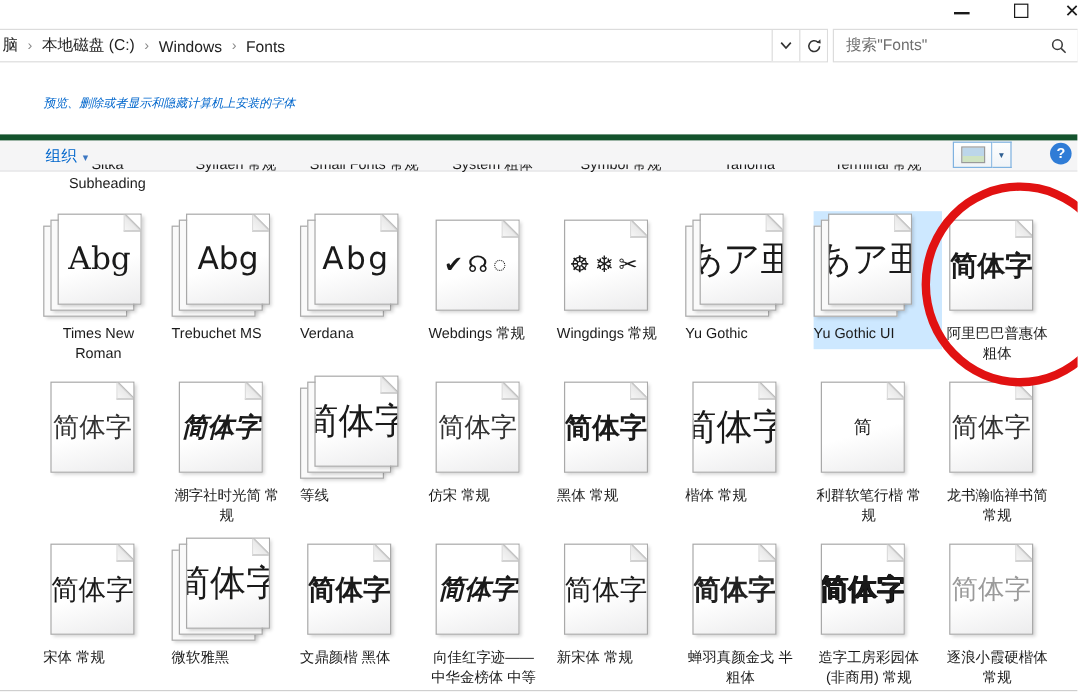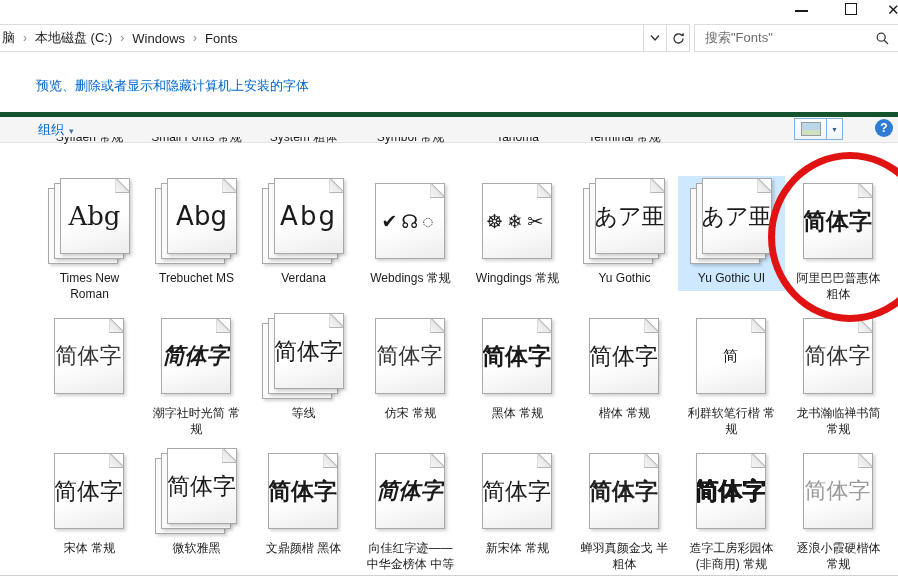--- a/index.html
+++ b/index.html
@@ -29,21 +29,21 @@
 
   .searchbox {
     position:absolute; left:694px; top:24px; width:203px; height:26px;
     border:1px solid #dcdcdc; background:#fff; display:flex; align-items:center;
   }
   .search-text { flex:1; padding-left:10px; font-size:13px; color:#6e6e6e; white-space:nowrap; overflow:hidden; }
   .search-icon-wrap { padding:0 9px 0 4px; display:flex; align-items:center; }
 
   
   .linkbar { position:absolute; left:36px; top:76px; height:22px; }
-  .cmd-link { font-size:13px; color:#0066cc; text-decoration:none; cursor:pointer; }
+  .cmd-link { font-size:10px; color:#0066cc; text-decoration:none; cursor:pointer;font-style:italic; }
 
   
   .toolbar {
     position:absolute; left:0; top:112px; width:898px; height:25px;
     background:#f5f5f6; border-top:5px solid #14532d; border-bottom:1px solid #e3e3e4;
   }
   .organize { position:absolute; left:38px; top:0; height:25px; line-height:25px; font-size:13px; color:#0066cc; cursor:default; }
   .organize .dd-arrow { font-size:9px; margin-left:5px; color:#3c77c2; }
   .view-group { position:absolute; right:55px; top:1px; height:22px; display:flex; }
   .viewbtn { width:33px; height:22px; border:1px solid #7fb2e0; background:linear-gradient(#fefefe,#f0f4f8); box-sizing:border-box; display:flex; align-items:center; justify-content:center; }
@@ -55,21 +55,21 @@
   .content { position:absolute; left:0; top:137px; width:898px; height:440px; }
   .grid { display:grid; grid-template-columns:repeat(8,107px); padding-left:36px; }
   .partial { height:36px; overflow:hidden; }
   .pcell { display:flex; justify-content:center; }
   .plabel, .cell-label {
     font-size:12px; line-height:16px; text-align:center; color:#1b1b1b; max-width:92px;
   }
   .plabel { margin-top:-8px; }
   #rows { margin-top:3px; }
   .grid-row { height:135px; }
-  .cell { display:flex; flex-direction:column; align-items:center; align-self:start; padding:2px 0 5px 0; }
+  .cell { display:flex; flex-direction:column; align-items:flex-start; align-self:start; padding:2px 0 5px 0; }
   .cell.selected { background:#cde8ff; }
   .cell-label { margin-top:4px; }
 
   
   .tile { width:84px; height:88px; position:relative; flex:none; }
   .page, .sheet {
     position:absolute; width:70px; height:76px; box-sizing:border-box;
     background:linear-gradient(165deg,#ffffff 55%,#ececed 100%);
     border:1px solid #a9a9a9; box-shadow:2px 2px 3px rgba(0,0,0,0.18);
   }
@@ -85,21 +85,21 @@
     border-bottom:1px solid #b5b5b5; border-left:1px solid #dcdcdc;
     box-sizing:border-box;
   }
   .glyph { color:#1a1a1a; white-space:nowrap; }
 
   
   .v-serif        { font-family:"DejaVu Serif","Liberation Serif",serif; font-size:26px; }
   .v-sans         { font-family:"DejaVu Sans","Liberation Sans",sans-serif; font-size:26px; }
   .v-sans-wide    { font-family:"DejaVu Sans","Liberation Sans",sans-serif; font-size:26px; letter-spacing:2px; }
   .v-symbols      { font-size:19px; letter-spacing:4px; font-weight:bold; }
-  .v-cjk-regular  { font-size:23px; }
+  .v-cjk-regular  { font-size:30px; }
   .v-cjk-light    { font-size:22px; color:#333; }
   .v-cjk-bold     { font-size:23px; font-weight:bold; }
   .v-cjk-semibold { font-size:23px; font-weight:bold; color:#222; }
   .v-cjk-heavy    { font-size:24px; font-weight:bold; text-shadow:0.6px 0 #000,-0.6px 0 #000; }
   .v-cjk-serif    { font-family:"DejaVu Serif","Liberation Serif",serif; font-size:23px; }
   .v-cjk-serif-light { font-family:"DejaVu Serif","Liberation Serif",serif; font-size:22px; color:#333; }
   .v-cjk-brush    { font-size:22px; font-weight:bold; font-style:italic; }
   .v-cjk-small    { font-size:15px; }
   .v-cjk-gray     { font-size:22px; color:#9a9a9a; }
 
@@ -171,20 +171,23 @@
           <span class="view-thumb"></span>
         </div>
       <div class="viewdd">▾</div>
     </div>
     <div class="helpbtn">?</div>
   </div>
 
   <div class="content">
     <div class="grid partial" id="partial-row">
         <div class="pcell">
+          <div class="plabel">Sitka Subheading</div>
+        </div>
+        <div class="pcell">
           <div class="plabel">Sylfaen 常规</div>
         </div>
         <div class="pcell">
           <div class="plabel">Small Fonts 常规</div>
         </div>
         <div class="pcell">
           <div class="plabel">System 粗体</div>
         </div>
         <div class="pcell">
           <div class="plabel">Symbol 常规</div>

